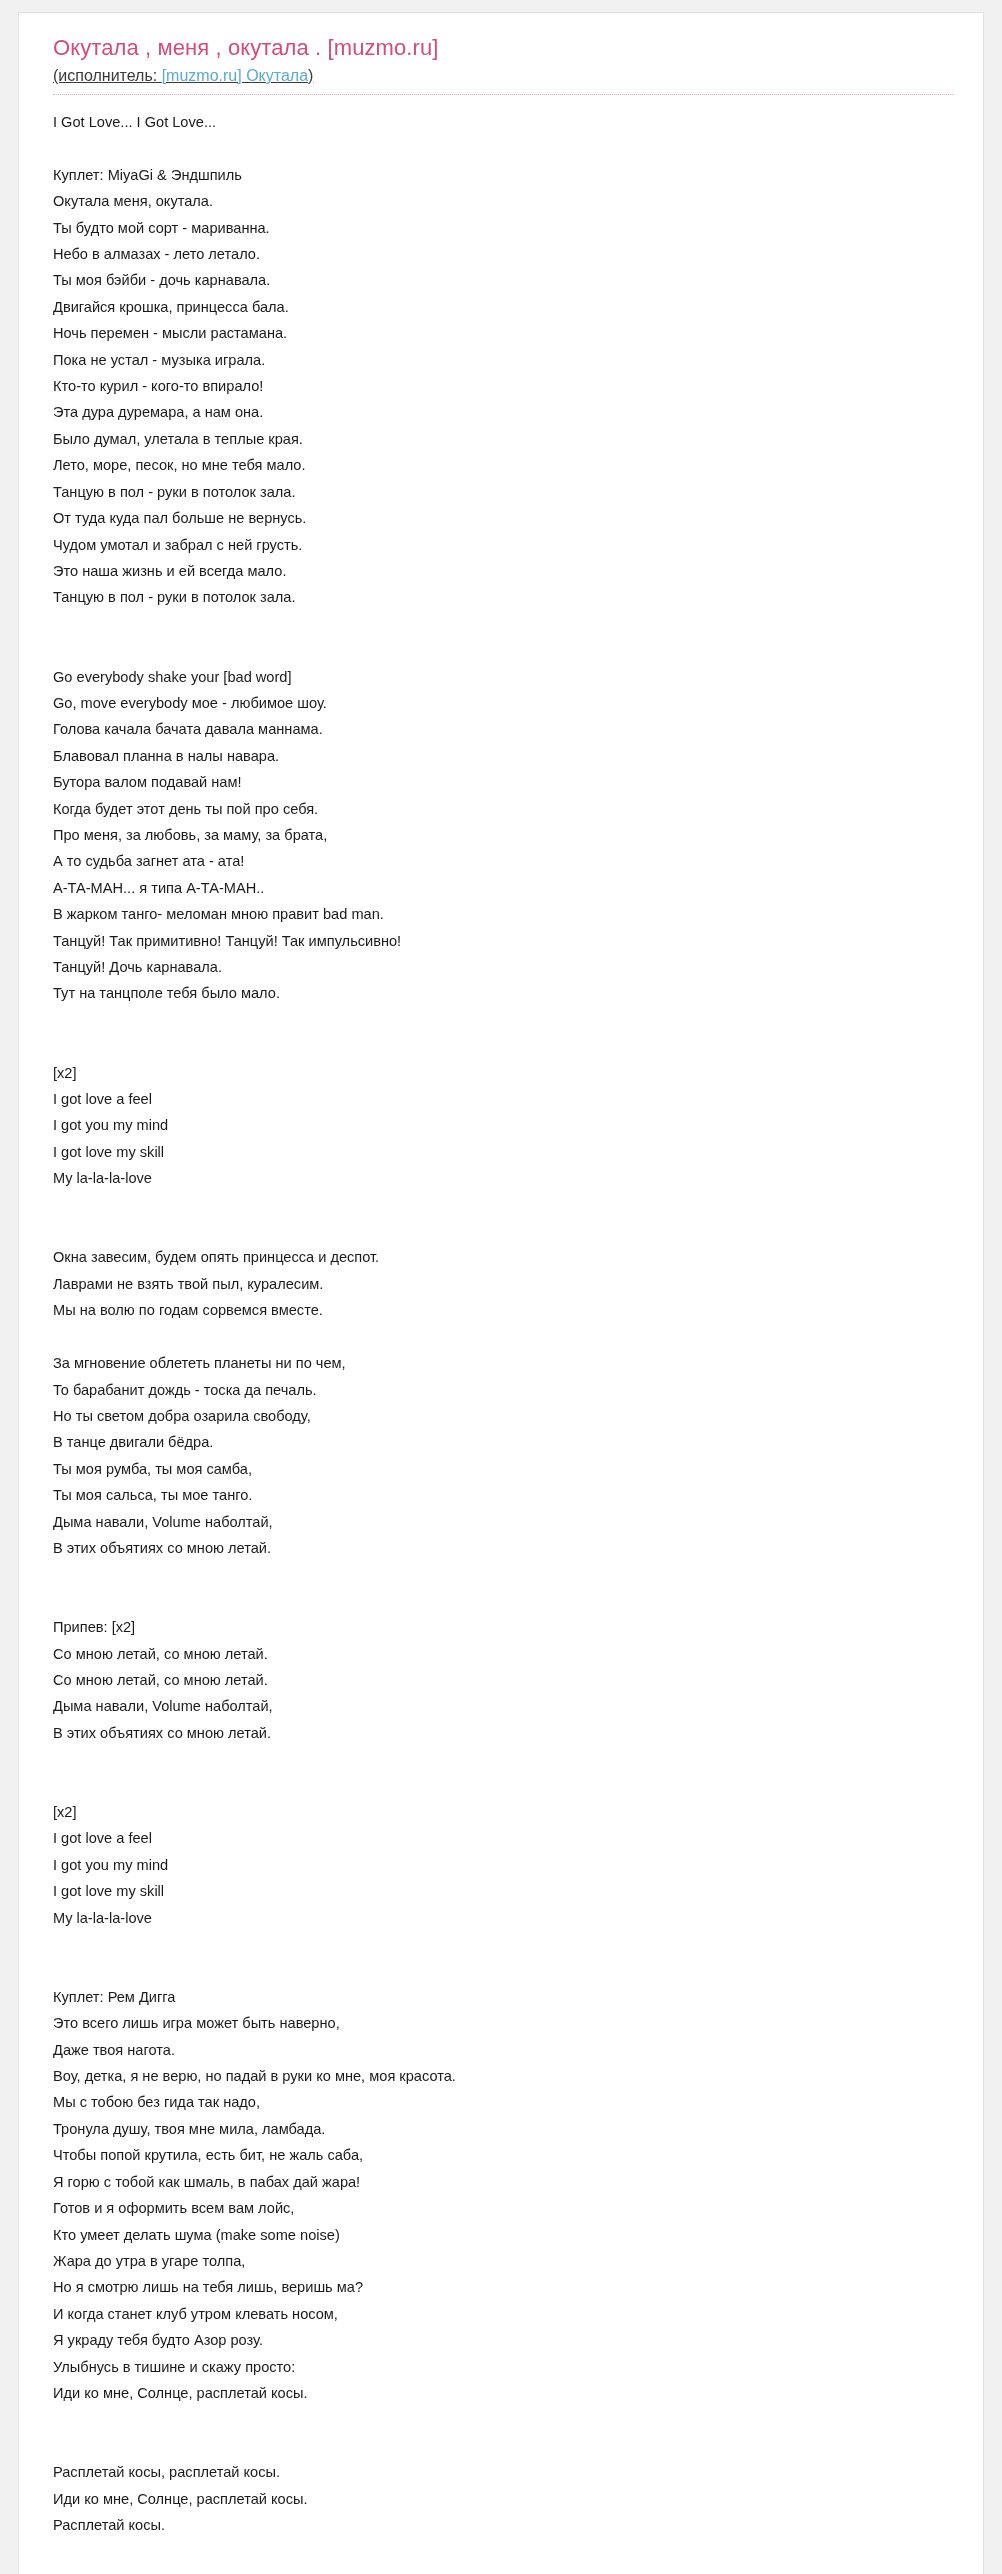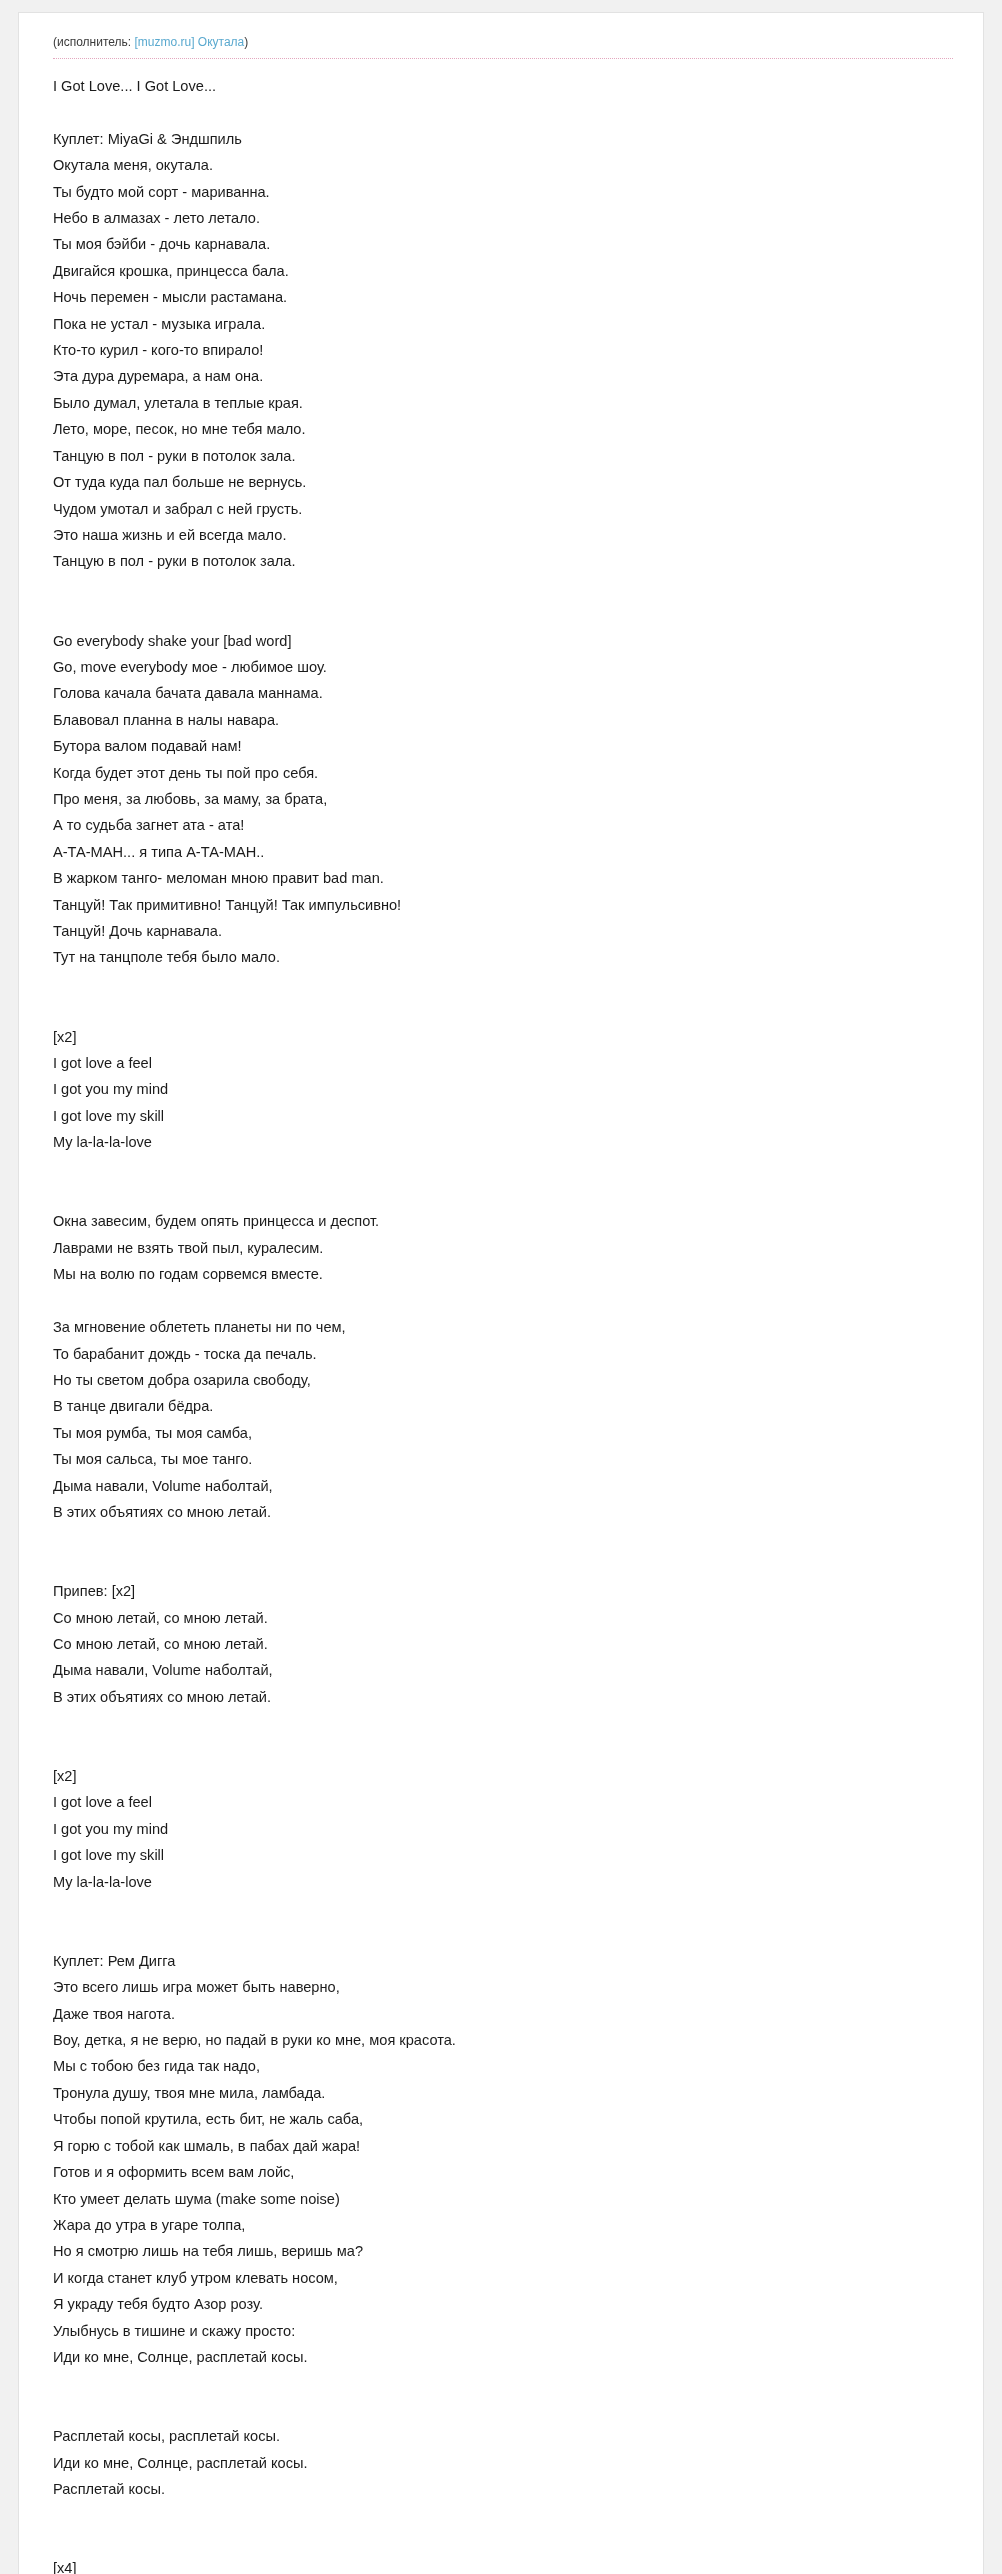--- a/index.html
+++ b/index.html
@@ -29,25 +29,26 @@
   }
   .song-title {
     color: #d44c7a;
     font-size: 22px;
     line-height: 26px;
     font-weight: normal;
     margin: 0 0 6px 0;
     letter-spacing: 0.1px;
   }
   .artist-line {
-    font-size: 12px;
+    font-size: 16px;
     color: #3a3a3a;
     padding-bottom: 9px;
     border-bottom: 1px dotted #e3a7be;
     margin-bottom: 14px;
+    text-decoration: underline;
   }
   .artist-line .lbl {
     color: #3a3a3a;
   }
   .artist-link {
     color: #5aa9cf;
     text-decoration: none;
   }
   .lyrics {
     font-size: 14.6px;
@@ -58,20 +59,21 @@
     margin: 0;
     font-family: "Liberation Sans", sans-serif;
   }
 </style>
 </head>
 <body>
 
 <div class="page">
   <div class="sheet">
 
+    <h1 class="song-title">Окутала , меня , окутала . [muzmo.ru]</h1>
 
     <div class="artist-line">
       <span class="lbl">(исполнитель: </span><a class="artist-link" href="#">[muzmo.ru] Окутала</a><span class="lbl">)</span>
     </div>
 
     <div class="lyrics">I Got Love... I Got Love...
 
 Куплет: MiyaGi &amp; Эндшпиль
 Окутала меня, окутала.
 Ты будто мой сорт - мариванна.

